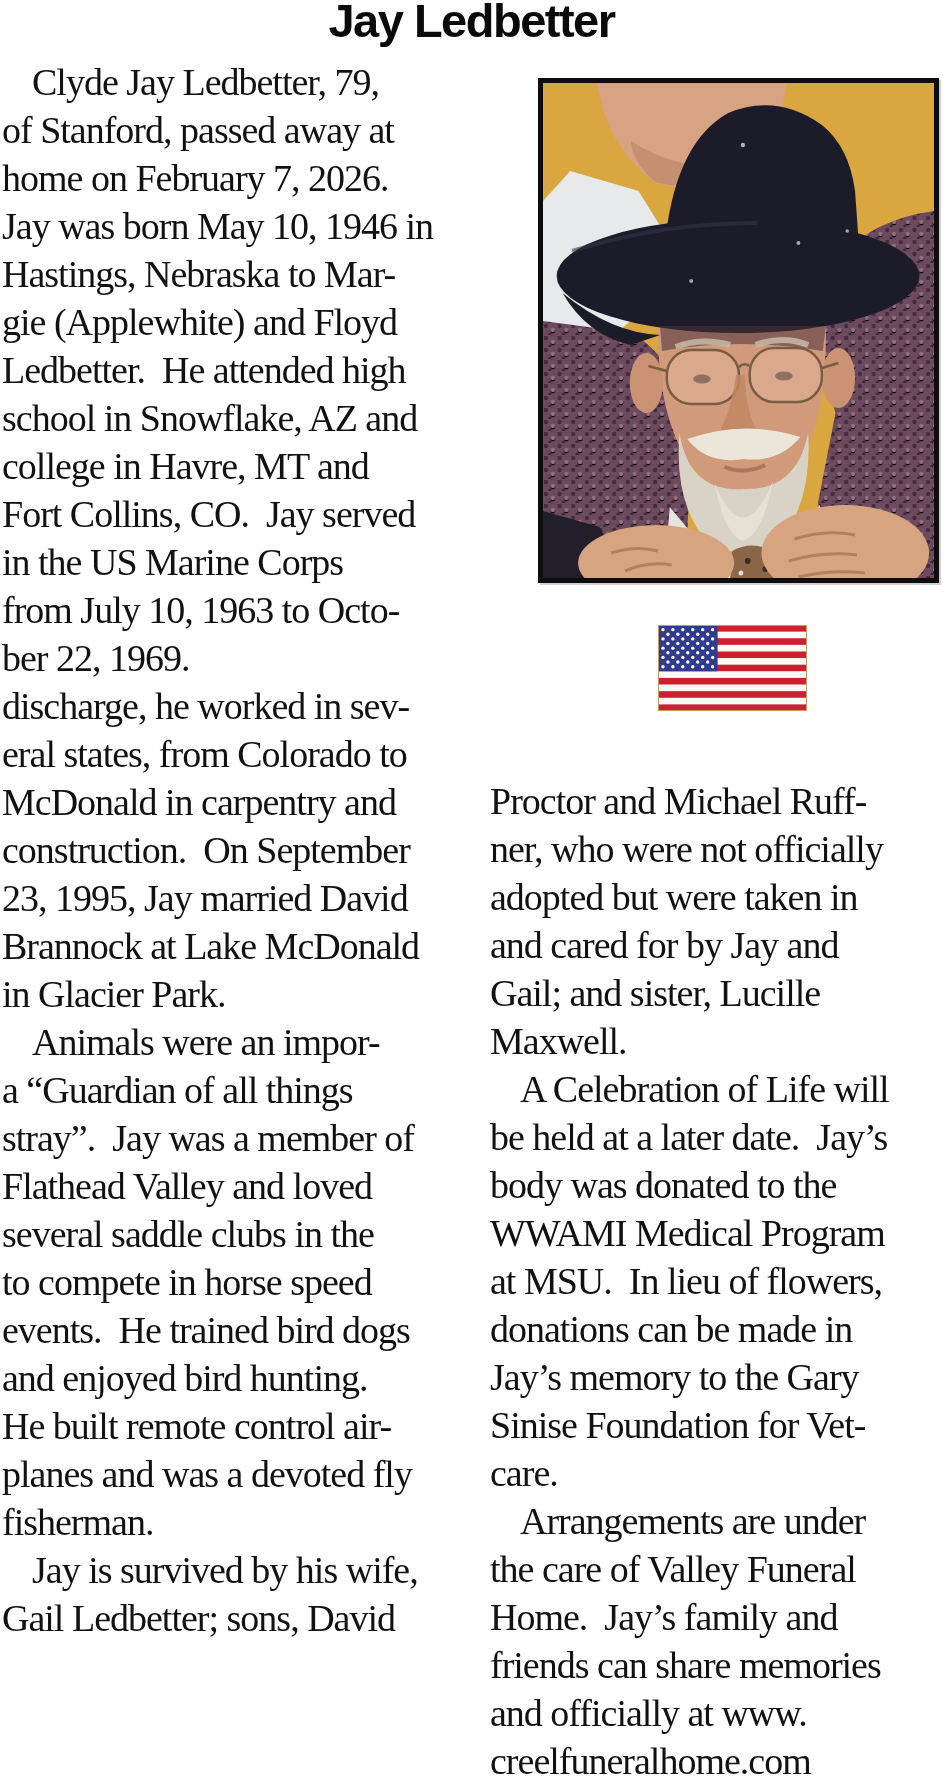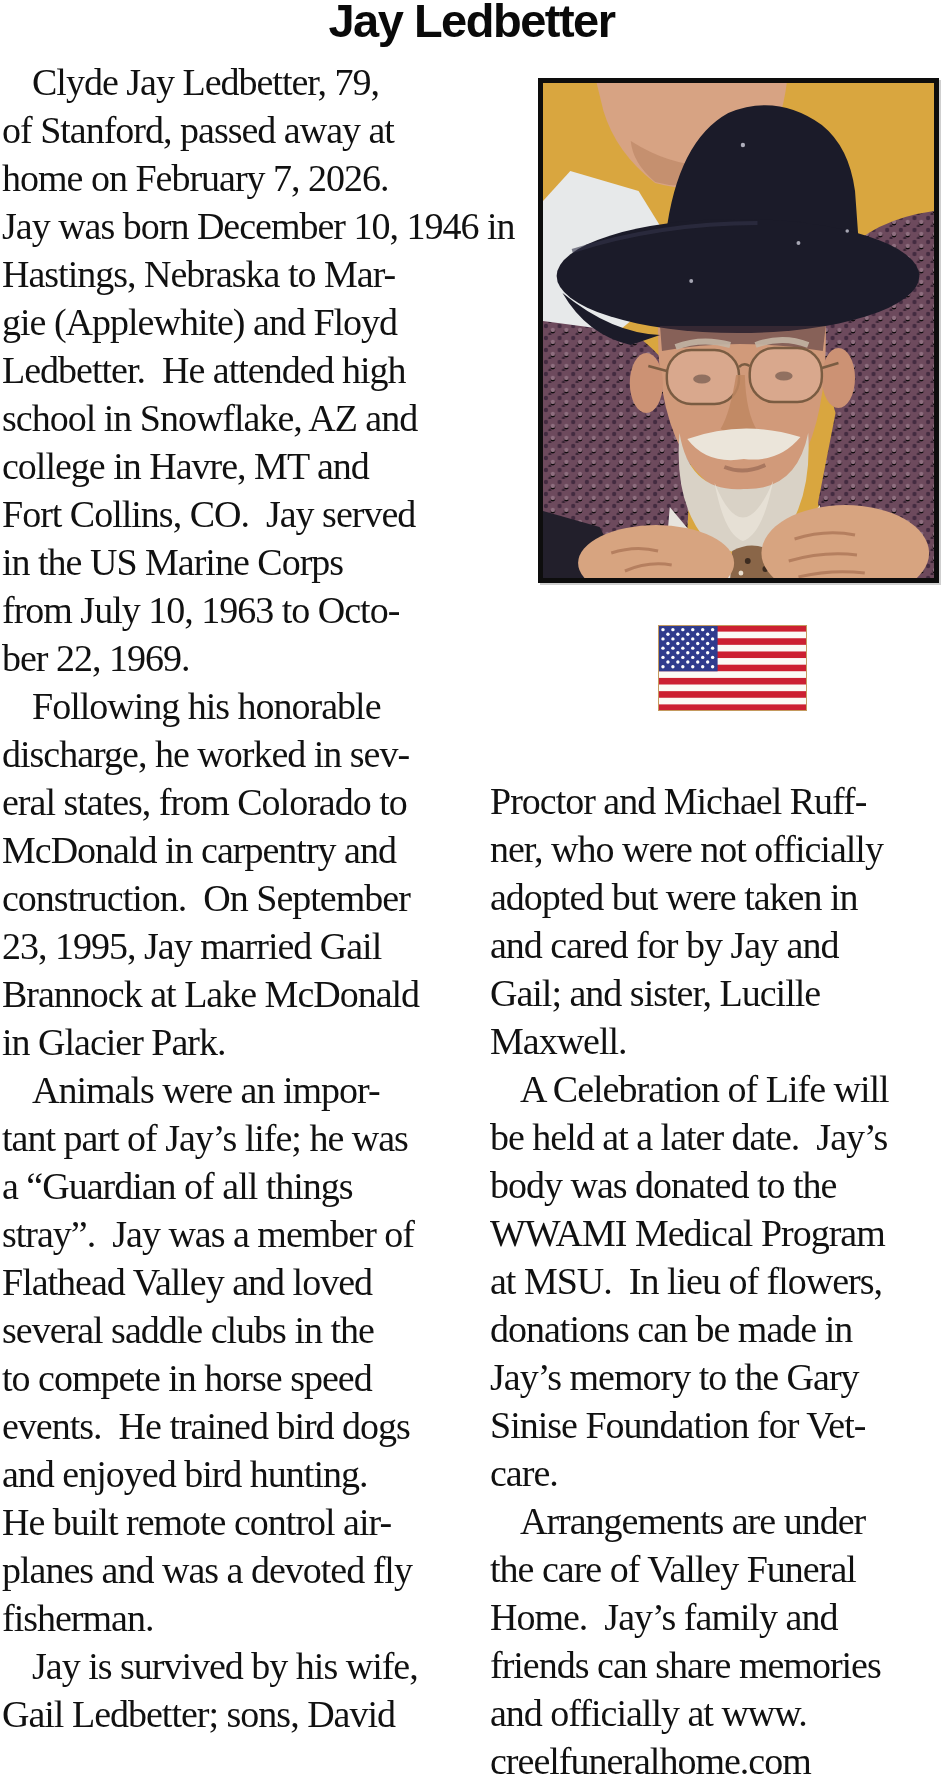--- a/index.html
+++ b/index.html
@@ -24,40 +24,38 @@
 <body>
 
 <div class="page">
 
   <h1 class="title">Jay Ledbetter</h1>
 
   <div class="col col-left">
       <div class="line indent">Clyde Jay Ledbetter, 79,</div>
       <div class="line">of Stanford, passed away at</div>
       <div class="line">home on February 7, 2026.</div>
-      <div class="line">Jay was born December 10, 1946 in</div>
+      <div class="line">Jay was born May 10, 1946 in</div>
       <div class="line">Hastings, Nebraska to Mar-</div>
       <div class="line">gie (Applewhite) and Floyd</div>
       <div class="line">Ledbetter.  He attended high</div>
       <div class="line">school in Snowflake, AZ and</div>
       <div class="line">college in Havre, MT and</div>
       <div class="line">Fort Collins, CO.  Jay served</div>
       <div class="line">in the US Marine Corps</div>
       <div class="line">from July 10, 1963 to Octo-</div>
       <div class="line">ber 22, 1969.</div>
-      <div class="line indent">Following his honorable</div>
       <div class="line">discharge, he worked in sev-</div>
       <div class="line">eral states, from Colorado to</div>
       <div class="line">McDonald in carpentry and</div>
       <div class="line">construction.  On September</div>
-      <div class="line">23, 1995, Jay married Gail</div>
+      <div class="line">23, 1995, Jay married David</div>
       <div class="line">Brannock at Lake McDonald</div>
       <div class="line">in Glacier Park.</div>
       <div class="line indent">Animals were an impor-</div>
-      <div class="line">tant part of Jay’s life; he was</div>
       <div class="line">a “Guardian of all things</div>
       <div class="line">stray”.  Jay was a member of</div>
       <div class="line">Flathead Valley and loved</div>
       <div class="line">several saddle clubs in the</div>
       <div class="line">to compete in horse speed</div>
       <div class="line">events.  He trained bird dogs</div>
       <div class="line">and enjoyed bird hunting.</div>
       <div class="line">He built remote control air-</div>
       <div class="line">planes and was a devoted fly</div>
       <div class="line">fisherman.</div>

